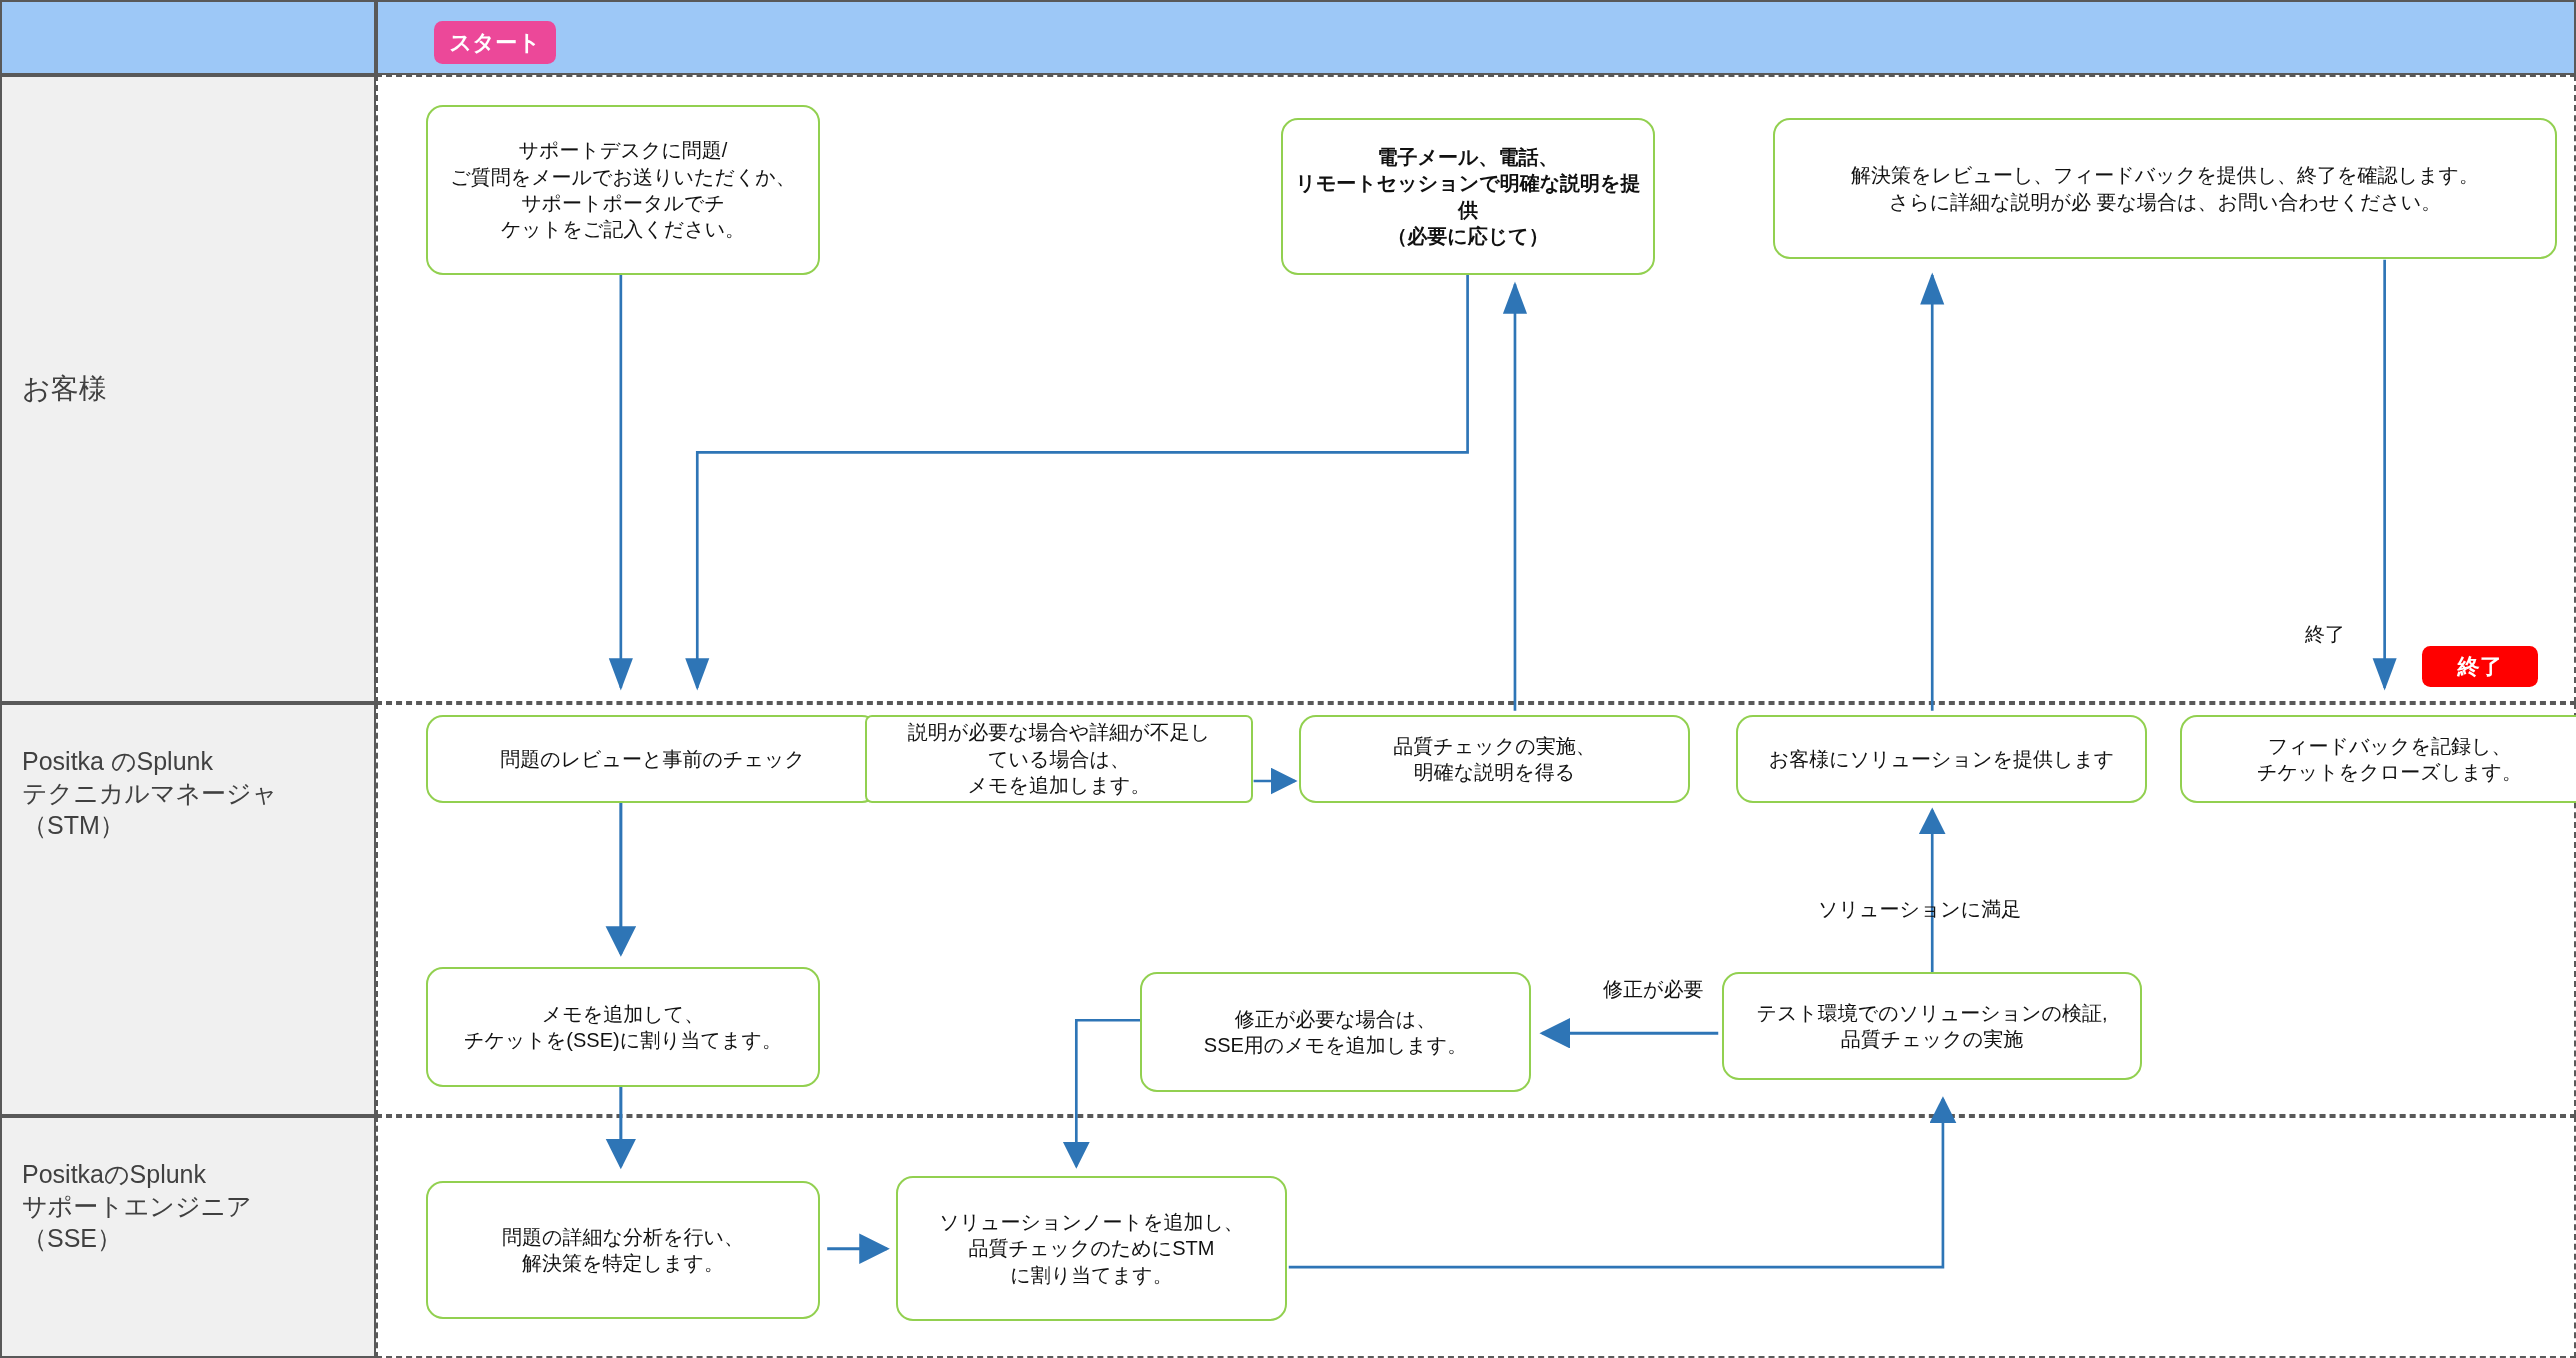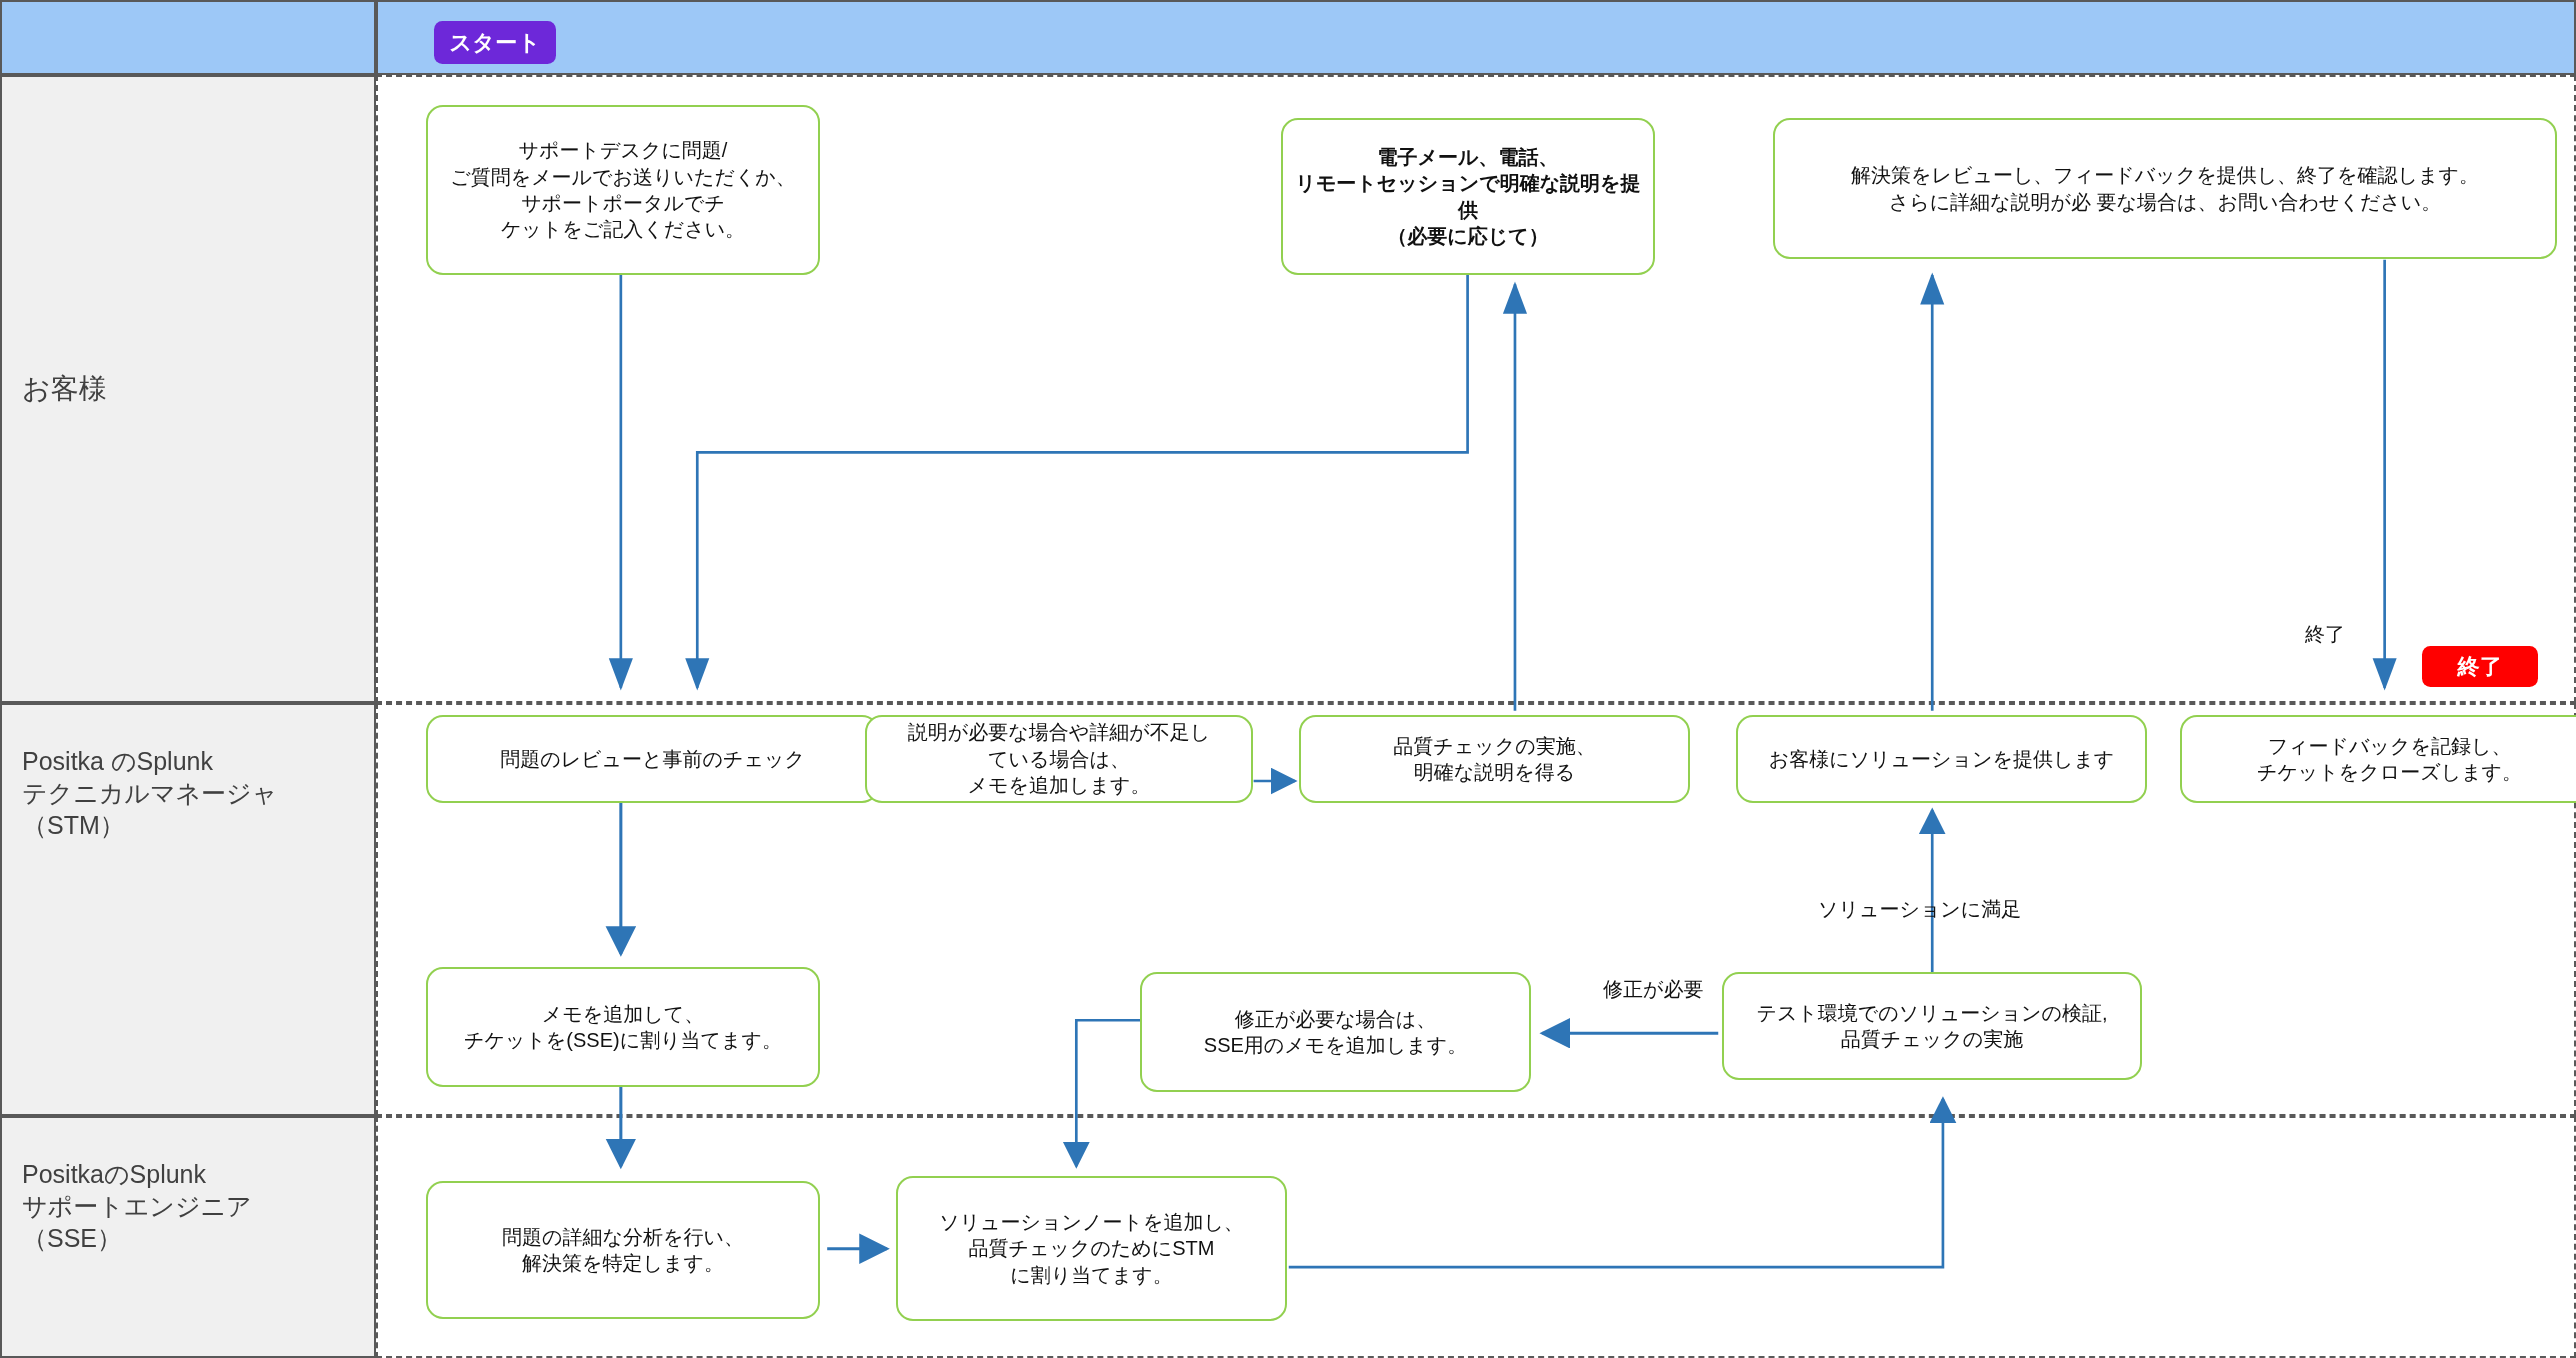--- a/index.html
+++ b/index.html
@@ -61,21 +61,21 @@
     display: flex;
     align-items: center;
     justify-content: center;
     border-radius: 8.4px;
     color: #ffffff;
     font-size: 22px;
     font-weight: 700;
     letter-spacing: 0.4px;
     box-sizing: border-box;
   }
-  .pill.start { background: #6d28d9; }
+  .pill.start { background: #ec4899; }
   .pill.end   { background: #FF0000; }
   
   .node {
     position: absolute;
     box-sizing: border-box;
     background: #ffffff;
     border: 2.3px solid #92D050;
     border-radius: 17px;
     display: flex;
     align-items: center;
@@ -197,21 +197,21 @@
 
   <div class="node" style="left:1773px; top:118px; width:784px; height:141px;">
     <div class="node-text">解決策をレビューし、フィードバックを提供し、終了を確認します。
 さらに詳細な説明が必 要な場合は、お問い合わせください。</div>
   </div>
 
   <div class="node" style="left:426px; top:715px; width:453px; height:88px;">
     <div class="node-text">問題のレビューと事前のチェック</div>
   </div>
 
-  <div class="node" style="left:865px; top:715px; width:388px; height:88px;">
+  <div class="node" style="left:865px; top:715px; width:388px; height:88px;border-radius:7px;">
     <div class="node-text">説明が必要な場合や詳細が不足し
 ている場合は、
 メモを追加します。</div>
   </div>
 
   <div class="node" style="left:1299px; top:715px; width:391px; height:88px;">
     <div class="node-text">品質チェックの実施、
 明確な説明を得る</div>
   </div>
 

